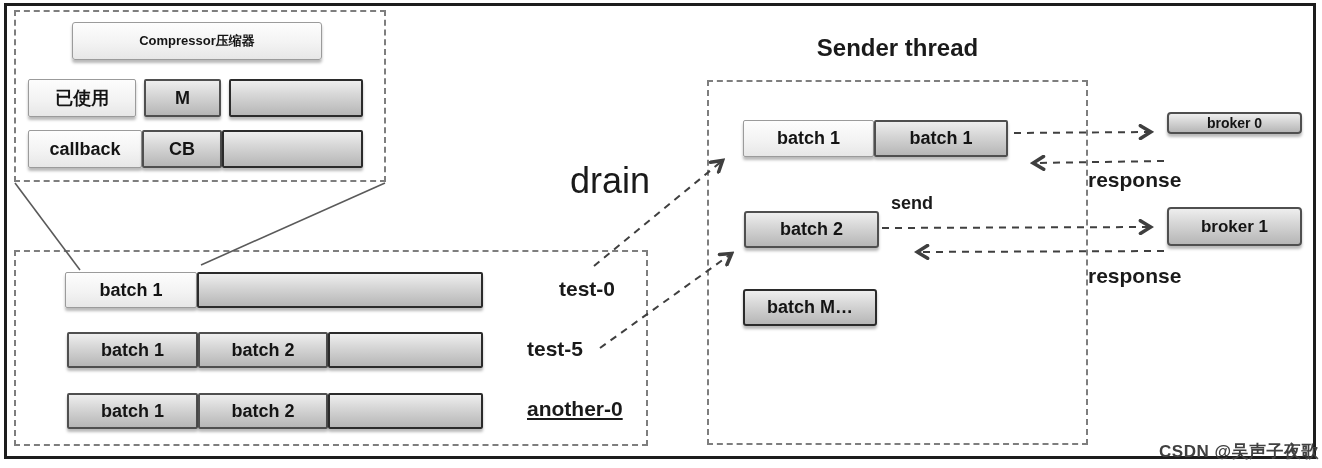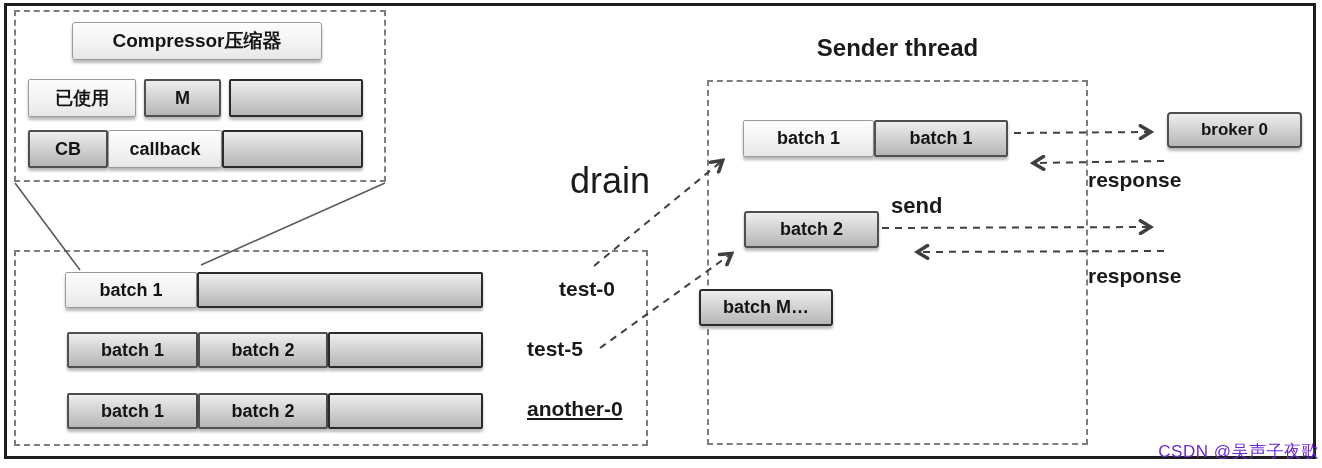--- a/index.html
+++ b/index.html
@@ -68,31 +68,31 @@
 </style>
 </head>
 <body>
 
 <div class="canvas">
 
   <div class="frame"></div>
 
   <div class="panel" style="left:14px; top:10px; width:372px; height:172px;"></div>
 
-  <div class="box grad-white bd-light shadow" style="left:72px; top:22px; width:250px; height:38px; font-size:19px;">Compressor压缩器</div>
+  <div class="box grad-white bd-light shadow" style="left:72px; top:22px; width:250px; height:38px; font-size:13px;">Compressor压缩器</div>
 
   <div class="row-flex" style="left:28px; top:79px; width:335px; height:38px;gap:8px;">
     <div class="cell grad-white bd-light shadow" style="width:114px; font-size:18px;">已使用</div>
     <div class="cell grad-gray bd-med shadow" style="width:80px; font-size:18px;">M</div>
     <div class="cell grad-gray bd-dark shadow" style="width:141px;"></div>
   </div>
 
   <div class="row-flex" style="left:28px; top:130px; width:335px; height:38px;">
+    <div class="cell grad-white bd-light shadow" style="width:114px; font-size:18px;">callback</div>
     <div class="cell grad-gray bd-med shadow" style="width:80px; font-size:18px;">CB</div>
-    <div class="cell grad-white bd-light shadow" style="width:114px; font-size:18px;">callback</div>
     <div class="cell grad-gray bd-dark shadow" style="width:141px;"></div>
   </div>
 
   <div class="panel" style="left:14px; top:250px; width:634px; height:196px;"></div>
 
   <div class="row-flex" style="left:65px; top:272px; width:418px; height:36px;">
     <div class="cell grad-white bd-light shadow" style="width:132px; font-size:18px;">batch 1</div>
     <div class="cell grad-gray bd-dark shadow" style="width:286px;"></div>
   </div>
   <div class="lbl queue-label" style="left:527px; top:277px;margin-left:32px;">test-0</div>
@@ -116,28 +116,29 @@
   <div class="lbl" style="left:707px; top:34px; width:381px; text-align:center; font-size:24px;">Sender thread</div>
   <div class="panel" style="left:707px; top:80px; width:381px; height:365px;"></div>
 
   <div class="row-flex" style="left:743px; top:120px; width:265px; height:37px;">
     <div class="cell grad-white bd-light shadow" style="width:131px; font-size:18px;">batch 1</div>
     <div class="cell grad-gray bd-med shadow" style="width:134px; font-size:18px;">batch 1</div>
   </div>
 
   <div class="box grad-gray bd-med shadow" style="left:744px; top:211px; width:135px; height:37px; font-size:18px;">batch 2</div>
 
-  <div class="box grad-gray bd-dark shadow" style="left:699px; top:289px; width:134px; height:37px; font-size:18px;">batch M…</div>
+  <div class="box grad-gray bd-dark shadow" style="left:743px; top:289px; width:134px; height:37px; font-size:18px;">batch M…</div>
 
 
-  <div class="lbl" style="left:891px; top:193px; font-size:22px;">send</div>
+  <div class="lbl" style="left:891px; top:193px; font-size:18px;">send</div>
 
-  <div class="box grad-gray bd-med shadow" style="left:1167px; top:112px; width:135px; height:36px; font-size:17px; border-radius:4px;">broker 0</div>
+  <div class="box grad-gray bd-med shadow" style="left:1167px; top:112px; width:135px; height:22px; font-size:14px; border-radius:4px;">broker 0</div>
   <div class="lbl" style="left:1088px; top:168px; font-size:21px;">response</div>
 
+  <div class="box grad-gray bd-med shadow" style="left:1167px; top:207px; width:135px; height:39px; font-size:17px; border-radius:4px;">broker 1</div>
   <div class="lbl" style="left:1088px; top:264px; font-size:21px;">response</div>
 
   <svg class="svg-overlay" width="1322" height="468" viewBox="0 0 1322 468">
     <defs>
       <marker id="chev" viewBox="0 0 10 10" refX="7.5" refY="5" markerWidth="8" markerHeight="8" orient="auto-start-reverse">
         <path d="M1.5,1 L8,5 L1.5,9" fill="none" stroke="#3f3f3f" stroke-width="2.2" stroke-linecap="round" stroke-linejoin="miter"></path>
       </marker>
     </defs>
 
     <g stroke="#5a5a5a" stroke-width="1.6">
@@ -160,14 +161,14 @@
     </g>
 
     <g>
       <line x1="882" y1="228" x2="1150" y2="227" stroke="#3f3f3f" stroke-width="2" stroke-dasharray="7 6" marker-end="url(#chev)"></line>
     </g>
     <g>
       <line x1="1164" y1="251" x2="918" y2="252" stroke="#3f3f3f" stroke-width="2" stroke-dasharray="7 6" marker-end="url(#chev)"></line>
     </g>
   </svg>
 
-  <div class="watermark" style="color:#6d28d9;">CSDN @吴声子夜歌</div>
+  <div class="watermark" style="color:#404040;font-weight:bold;">CSDN @吴声子夜歌</div>
 </div>
 
 </body></html>

